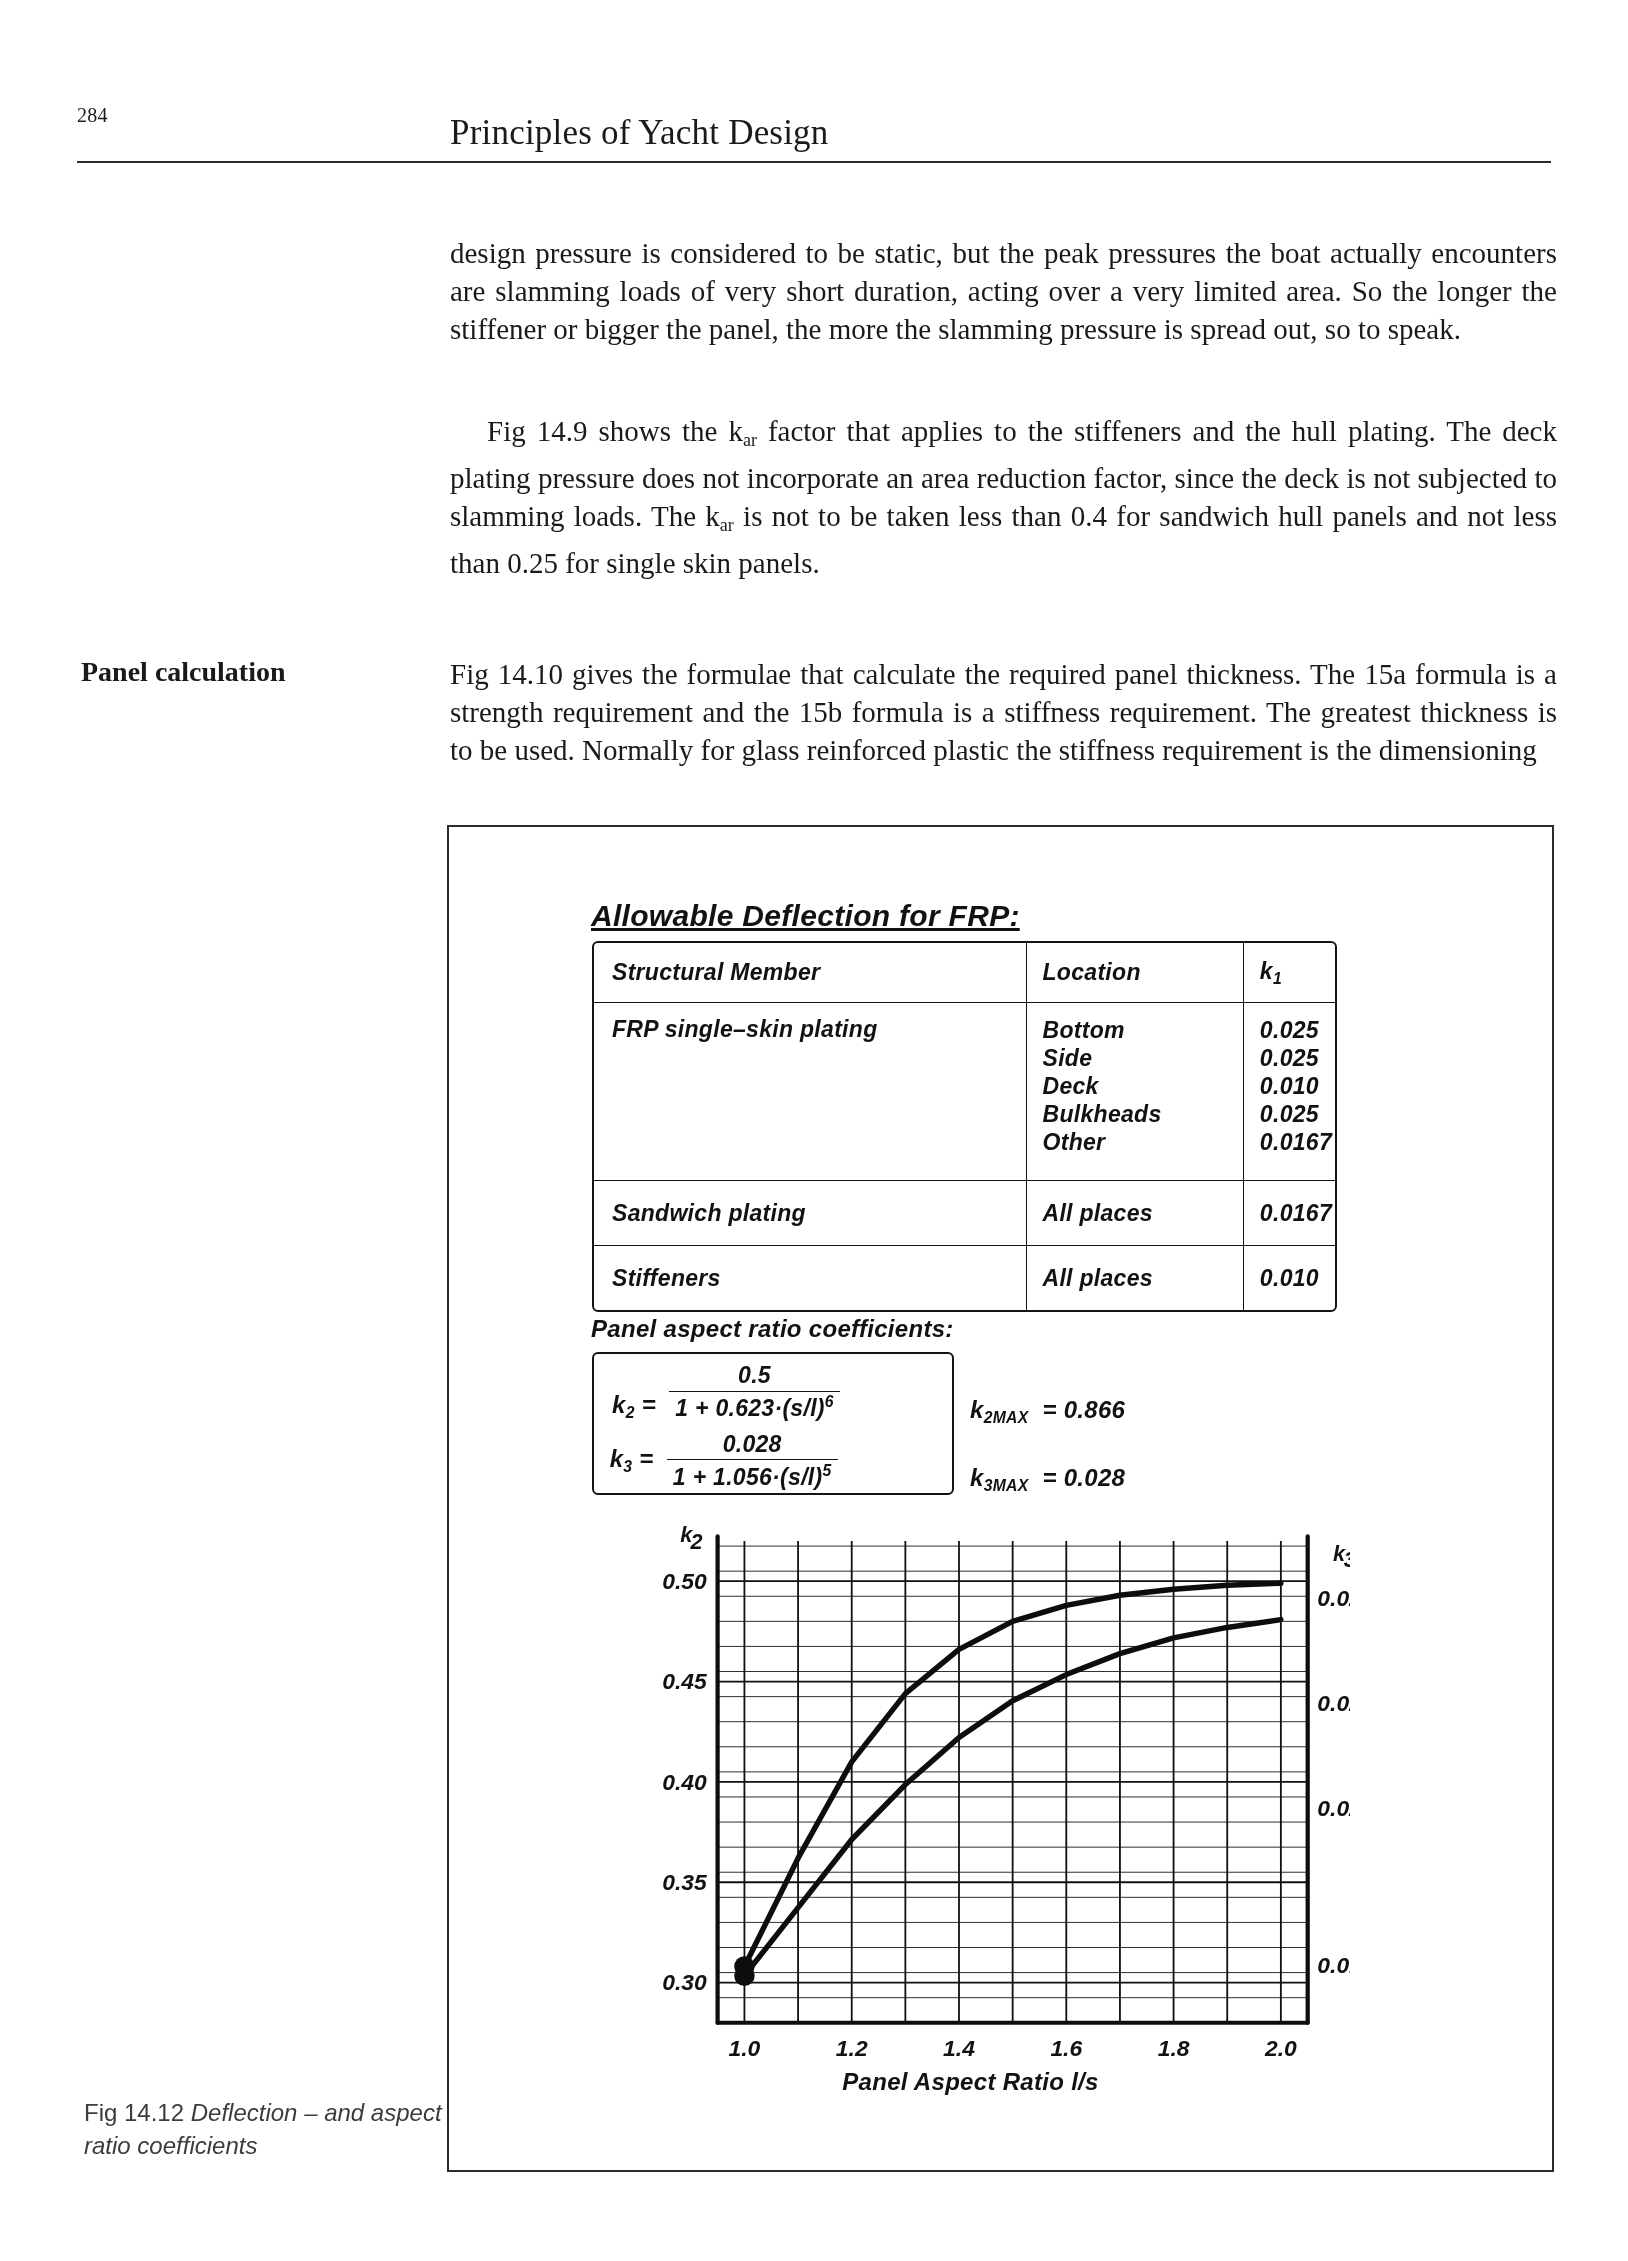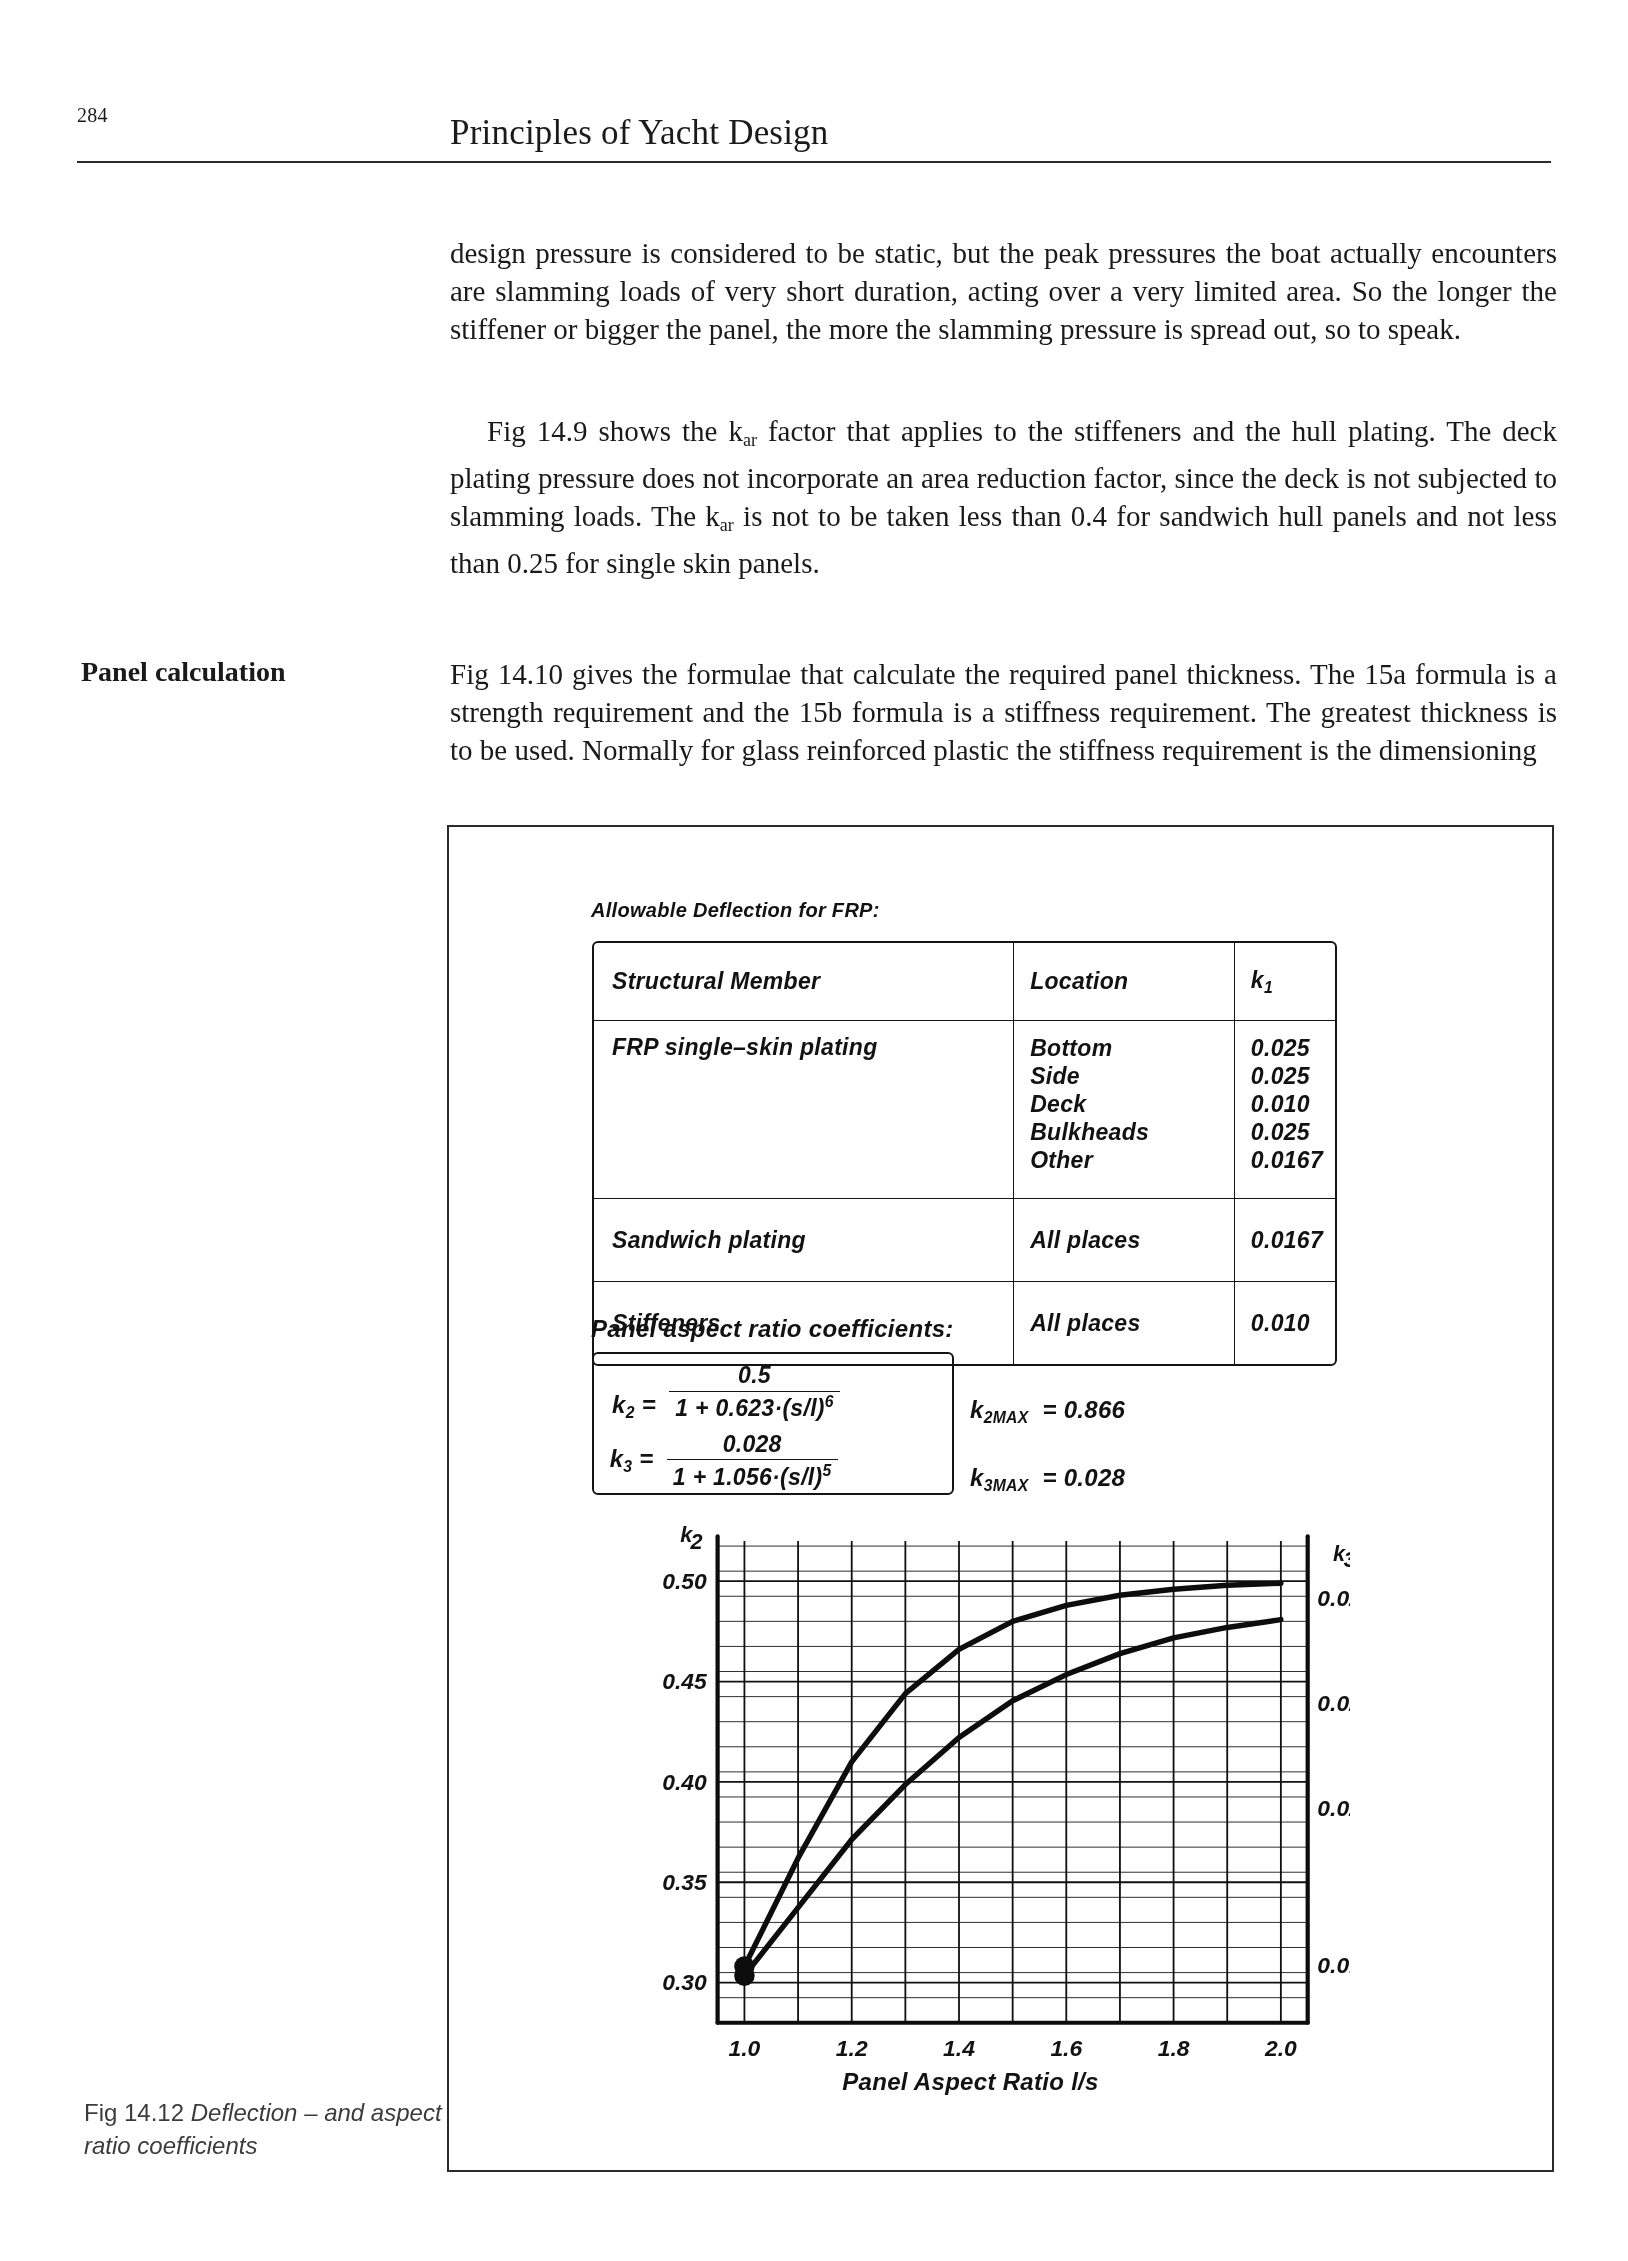--- a/index.html
+++ b/index.html
@@ -33,25 +33,25 @@
   #fig-caption .ital{font-style:italic;}
 
   
   #figure{position:absolute;left:447px;top:825px;width:1103px;height:1343px;
           border:2.4px solid #2b2b2b;background:#fff;}
 
   .hand{font-family:"Liberation Sans",sans-serif;font-style:italic;font-weight:bold;
         color:#121212;letter-spacing:0.3px;}
 
   
-  #tbl-title{position:absolute;left:142px;top:72px;font-size:20px;}
+  #tbl-title{position:absolute;left:142px;top:72px;font-size:30px;text-decoration:underline;}
   #deflect-table{position:absolute;left:143px;top:114px;width:741px;
                  border:2.4px solid #141414;border-radius:6px;}
   #deflect-table table{border-collapse:collapse;width:100%;}
-  #deflect-table td,#deflect-table th{border:1.8px solid #141414;padding:12px;}
+  #deflect-table td,#deflect-table th{border:1.8px solid #141414;padding:3px;}
   #deflect-table th{border-top:none;}
   #deflect-table tr:last-child td{border-bottom:none;}
   #deflect-table td:first-child,#deflect-table th:first-child{border-left:none;}
   #deflect-table td:last-child,#deflect-table th:last-child{border-right:none;}
   .c-member{width:416px;padding-left:18px !important;height:58px;font-size:23px;}
   .c-loc{width:199px;padding-left:15.7px !important;font-size:23px;}
   .c-k1{padding-left:15.7px !important;font-size:23px;}
   .hdr-row th{height:53px;font-size:23px;text-align:left;}
   .hdr-row th.c-member{padding-left:18px !important;}
   .hdr-row th.c-k1{padding-left:15.7px !important;}

